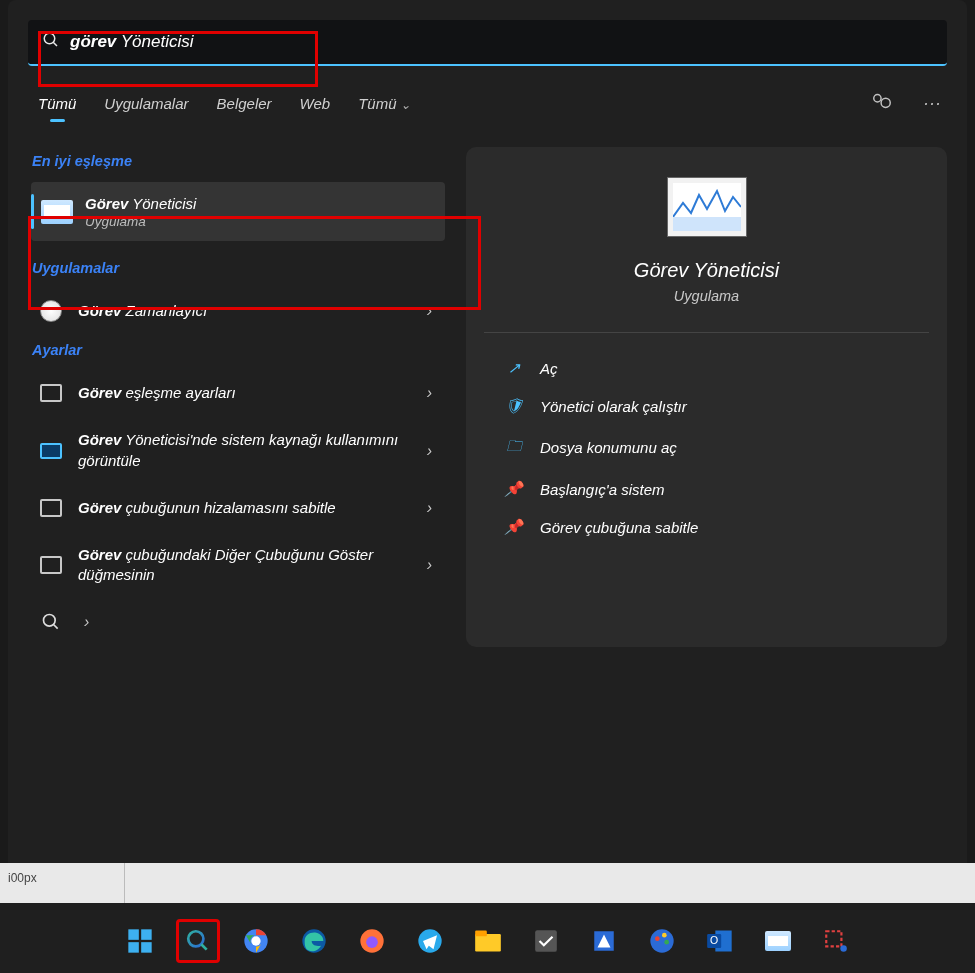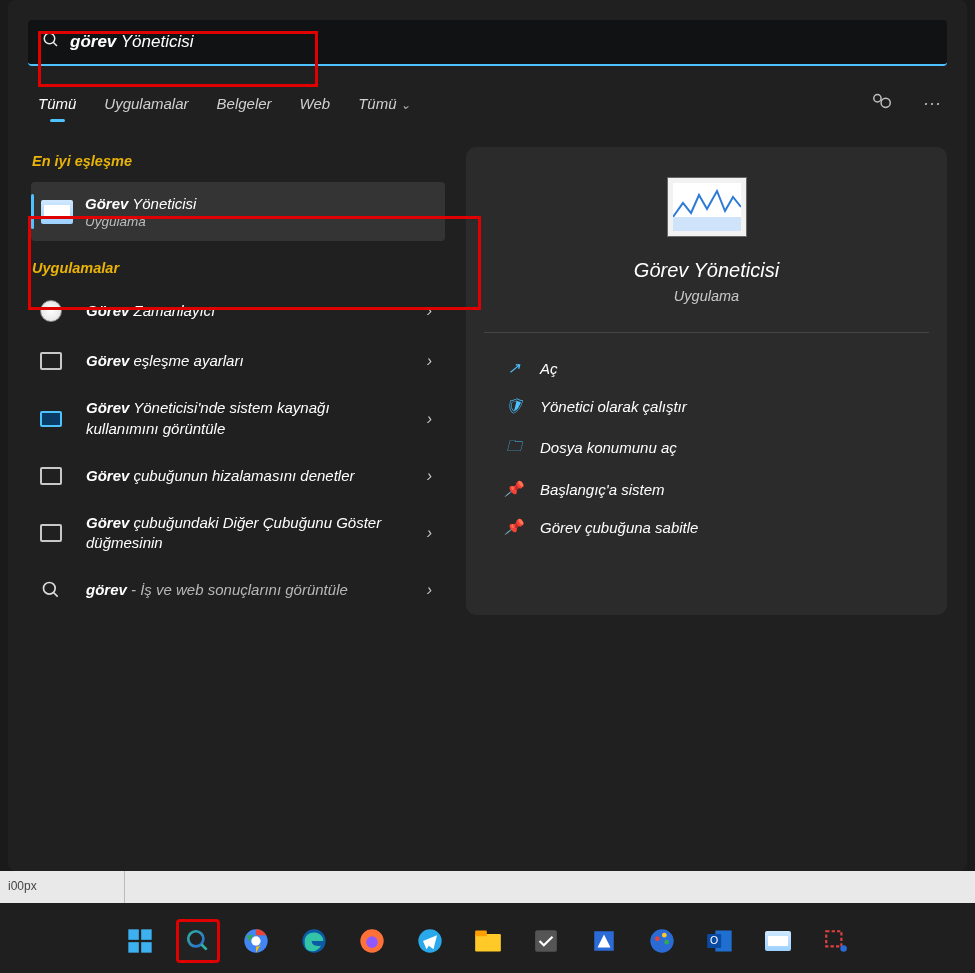--- a/index.html
+++ b/index.html
@@ -66,21 +66,21 @@
 
   .content { display: flex; margin-top: 30px; gap: 18px; }
   .left-col { width: 420px; }
   .right-col {
     flex: 1;
     background: #2b2b2b;
     border-radius: 10px;
     padding: 30px 18px 40px;
   }
 
-  .group-label { font-size: 14.5px; font-weight: 600; color: #eab308; padding: 6px 4px 10px; }
+  .group-label { font-size: 14.5px; font-weight: 600; color: #3b82f6; padding: 6px 4px 10px; }
   .best-match {
     position: relative;
     background: #343434;
     border-radius: 4px;
     display: flex;
     align-items: center;
     padding: 12px 14px 12px 10px;
     gap: 12px;
     cursor: pointer;
   }
@@ -99,21 +99,21 @@
   }
   .tm-icon::after {
     content:"";
     position:absolute; left:3px; right:3px; top:5px; bottom:5px;
     background:#fff;
   }
   .result-item {
     display: flex;
     align-items: center;
     padding: 12px 10px;
-    gap: 22px;
+    gap: 14px;
     cursor: pointer;
     border-radius: 4px;
   }
   .item-icon { width: 26px; height: 26px; display:flex; align-items:center; justify-content:center; }
   .item-text { flex:1; font-size:15px; line-height:1.35; }
   .item-text .bold { font-weight:600; }
   .item-sub { font-size:13.5px; color:#bdbdbd; }
   .chevron { color:#c7c7c7; font-size:16px; padding:0 6px; }
 
   .preview-icon {
@@ -132,21 +132,21 @@
   .preview-divider { height:1px; background:#444; margin:28px 0 16px; }
   .action-list { padding-left: 14px; }
   .action {
     display:flex; align-items:center; gap:16px;
     padding:10px 6px; font-size:15px; cursor:pointer; border-radius:4px;
   }
   .action-icon { width:20px; text-align:center; color:#4cc2ff; }
 
   .desktop-strip {
     position:absolute;
-    left:0; right:0; height:32px;
+    left:0; right:0; height:40px;
     bottom:70px;
     background:#e9e9e9;
     color:#444;
     font-size:12px;
     padding:8px 8px 0;
   }
   .desktop-strip .sep { position:absolute; left:124px; top:0; bottom:0; width:1px; background:#bbb; }
 
   .taskbar {
     position:absolute;
@@ -246,57 +246,57 @@
 
       <div class="group-label">Uygulamalar</div>
       <div class="result-item">
         <div class="item-icon">
             <div class="ic-clock"></div>
           </div>
         <div class="item-text"><span class="bold">Görev</span><span> Zamanlayıcı</span></div>
         <div class="chevron">›</div>
       </div>
 
+      <div class="group-label">Ayarlar</div>
       <div class="result-item">
         <div class="item-icon">
             <div class="ic-settings"></div>
           </div>
         <div class="item-text"><span class="bold">Görev</span><span> eşleşme ayarları</span></div>
         <div class="chevron">›</div>
       </div>
       <div class="result-item">
         <div class="item-icon">
             <div class="ic-monitor"></div>
           </div>
         <div class="item-text"><span class="bold">Görev</span><span> Yöneticisi'nde sistem kaynağı kullanımını görüntüle</span></div>
         <div class="chevron">›</div>
       </div>
       <div class="result-item">
         <div class="item-icon">
             <div class="ic-settings"></div>
           </div>
-        <div class="item-text"><span class="bold">Görev</span><span> çubuğunun hizalamasını denetler</span></div>
+        <div class="item-text"><span class="bold">Görev</span><span> çubuğunun hizalamasını sabitle</span></div>
         <div class="chevron">›</div>
       </div>
       <div class="result-item">
         <div class="item-icon">
             <div class="ic-settings"></div>
           </div>
         <div class="item-text"><span class="bold">Görev</span><span> çubuğundaki Diğer Çubuğunu Göster düğmesinin</span></div>
         <div class="chevron">›</div>
       </div>
 
       <div class="result-item">
         <div class="item-icon">
           <svg width="20" height="20" viewBox="0 0 24 24" fill="none" stroke="#ddd" stroke-width="2">
               <circle cx="10" cy="10" r="7"></circle>
               <line x1="20" y1="20" x2="15" y2="15"></line>
             </svg>
         </div>
-        <div class="item-text"><span class="bold">görev</span><span style="color:#b8b8b8"> - İş ve web sonuçlarını görüntüle</span></div>
         <div class="chevron">›</div>
       </div>
 
     </div>
 
     <div class="right-col">
       <div class="preview-icon">
         <div class="graph">
           <svg viewBox="0 0 68 48">
               <polyline points="0,34 10,20 18,30 26,12 34,26 44,8 52,28 60,14 68,24" fill="none" stroke="#2e7bd6" stroke-width="2"></polyline>

